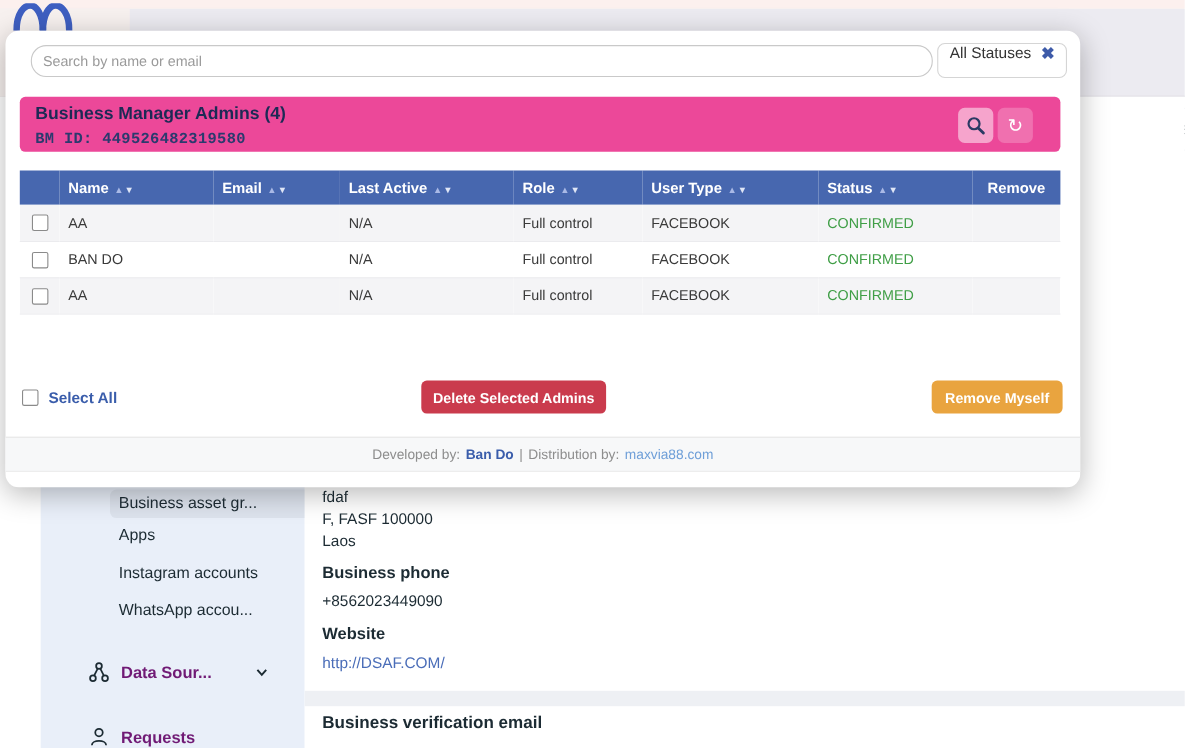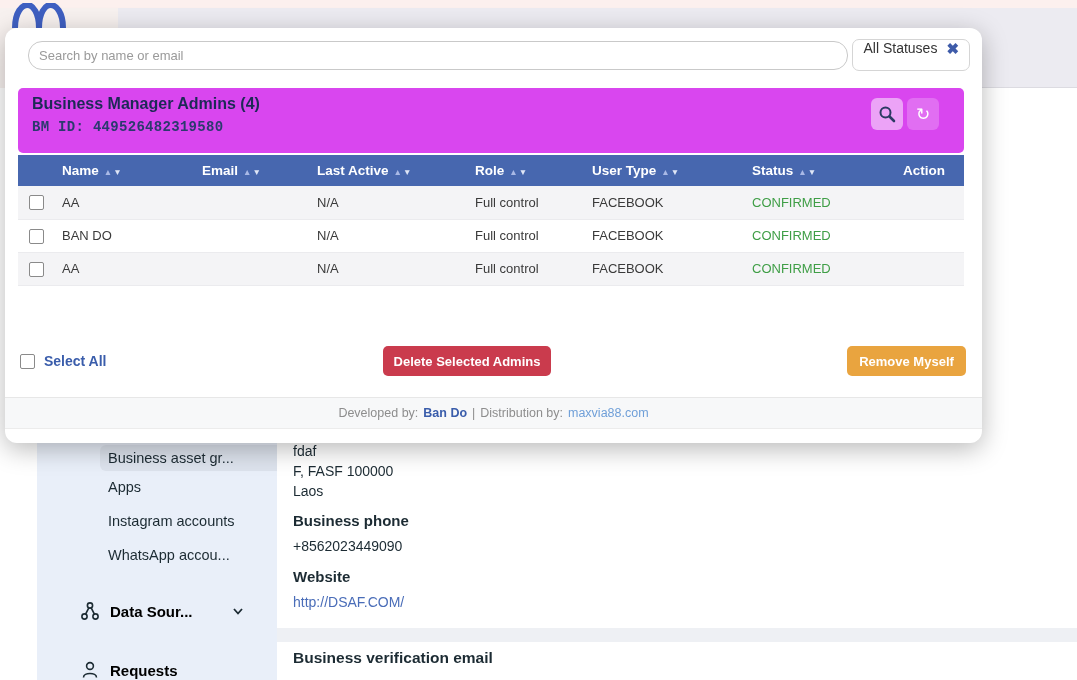--- a/index.html
+++ b/index.html
@@ -19,21 +19,21 @@
                  border-top:1px solid #d8dbe2; border-bottom:1px solid #d8dbe2;
                  line-height:37px; font-size:15px; color:#1c2b33; padding-left:5px;
                  white-space:nowrap; overflow:hidden; }
 
   #bg-sidebar { left:37px; top:88px; width:240px; height:592px; background:#e9eff9; }
   .sb-item { position:absolute; left:71px; font-size:14.5px; color:#1c2b33;
              white-space:nowrap; cursor:default; }
   .sb-item.selected { left:63px; right:0; background:#dde3ed; border-radius:6px 0 0 6px;
                       height:26px; line-height:26px; padding-left:8px; }
   .sb-section { position:absolute; left:43px; display:flex; align-items:center; gap:10px;
-                font-size:15px; font-weight:bold; color:#000000; }
+                font-size:15px; font-weight:bold; color:#701a75; }
   .sb-section svg { flex:0 0 auto; }
 
   #bg-main-card { left:277px; top:88px; width:800px; height:592px; background:#fff; }
   .card-text { position:absolute; left:16px; color:#1c2b33; }
   .addr { font-size:14px; line-height:20px; }
   .lbl  { font-size:15px; font-weight:bold; }
   .val  { font-size:14px; }
   .link { font-size:14px; color:#4a6db8; text-decoration:none; cursor:pointer; }
   #card-divider { position:absolute; left:0; top:540px; width:800px; height:14px; background:#eef0f4; }
   #verif-title { top:561px; font-size:15.5px; font-weight:bold; }
@@ -44,22 +44,22 @@
   #search-input { position:absolute; left:23px; top:13px; width:820px; height:29px;
                   border:1px solid #c9c9c9; border-radius:14px; padding:0 10px;
                   font-size:13px; color:#333; font-family:"Liberation Sans",sans-serif; outline:none; }
   #search-input::placeholder { color:#9a9a9a; }
   #status-filter { position:absolute; right:12px; top:11px; height:32px;
                    display:flex; align-items:flex-start; gap:9px; padding:0 10px;
                    background:#fff; border:1px solid #d5d5d5; border-radius:7px; cursor:pointer; }
   #status-filter .sf-label { font-size:14px; color:#333; }
   #status-filter .sf-x { font-size:15px; font-weight:bold; color:#3e5ba9; }
 
-  #panel-header { position:absolute; left:13px; top:60px; width:946px; height:65px;
-                  background:#d946ef; border-radius:5px; }
+  #panel-header { position:absolute; left:13px; top:60px; width:946px; height:50px;
+                  background:#ec4899; border-radius:5px; }
   #panel-title { position:absolute; left:14px; top:7px; font-size:16px; font-weight:bold; color:#1c2a55; }
   #panel-bmid  { position:absolute; left:14px; top:31px; font-size:14px; font-weight:bold;
                  color:#2b3a6e; font-family:"Liberation Mono", monospace; letter-spacing:.3px; }
   #panel-btns { position:absolute; right:25px; top:10px; display:flex; gap:4px; }
   .panel-btn { width:32px; height:32px; border:none; border-radius:6px; cursor:pointer;
                display:flex; align-items:center; justify-content:center; }
   #btn-search  { background:rgba(255,255,255,.5); }
   #btn-refresh { background:rgba(255,255,255,.22); color:#fff; font-size:17px; line-height:1; }
 
   #admin-table { position:absolute; left:13px; top:127px; width:946px;
@@ -196,21 +196,21 @@
     </colgroup>
     <thead>
       <tr>
         <th></th>
         <th><span>Name</span><span class="sort"><span class="a">▲</span><span class="d">▼</span></span></th>
         <th><span>Email</span><span class="sort"><span class="a">▲</span><span class="d">▼</span></span></th>
         <th><span>Last Active</span><span class="sort"><span class="a">▲</span><span class="d">▼</span></span></th>
         <th><span>Role</span><span class="sort"><span class="a">▲</span><span class="d">▼</span></span></th>
         <th><span>User Type</span><span class="sort"><span class="a">▲</span><span class="d">▼</span></span></th>
         <th><span>Status</span><span class="sort"><span class="a">▲</span><span class="d">▼</span></span></th>
-        <th class="center">Action</th>
+        <th class="center">Remove</th>
       </tr>
     </thead>
     <tbody>
       <tr class="odd">
         <td class="cb"><input type="checkbox" style=""></td>
         <td class="name">AA</td>
         <td></td>
         <td>N/A</td>
         <td>Full control</td>
         <td>FACEBOOK</td>

